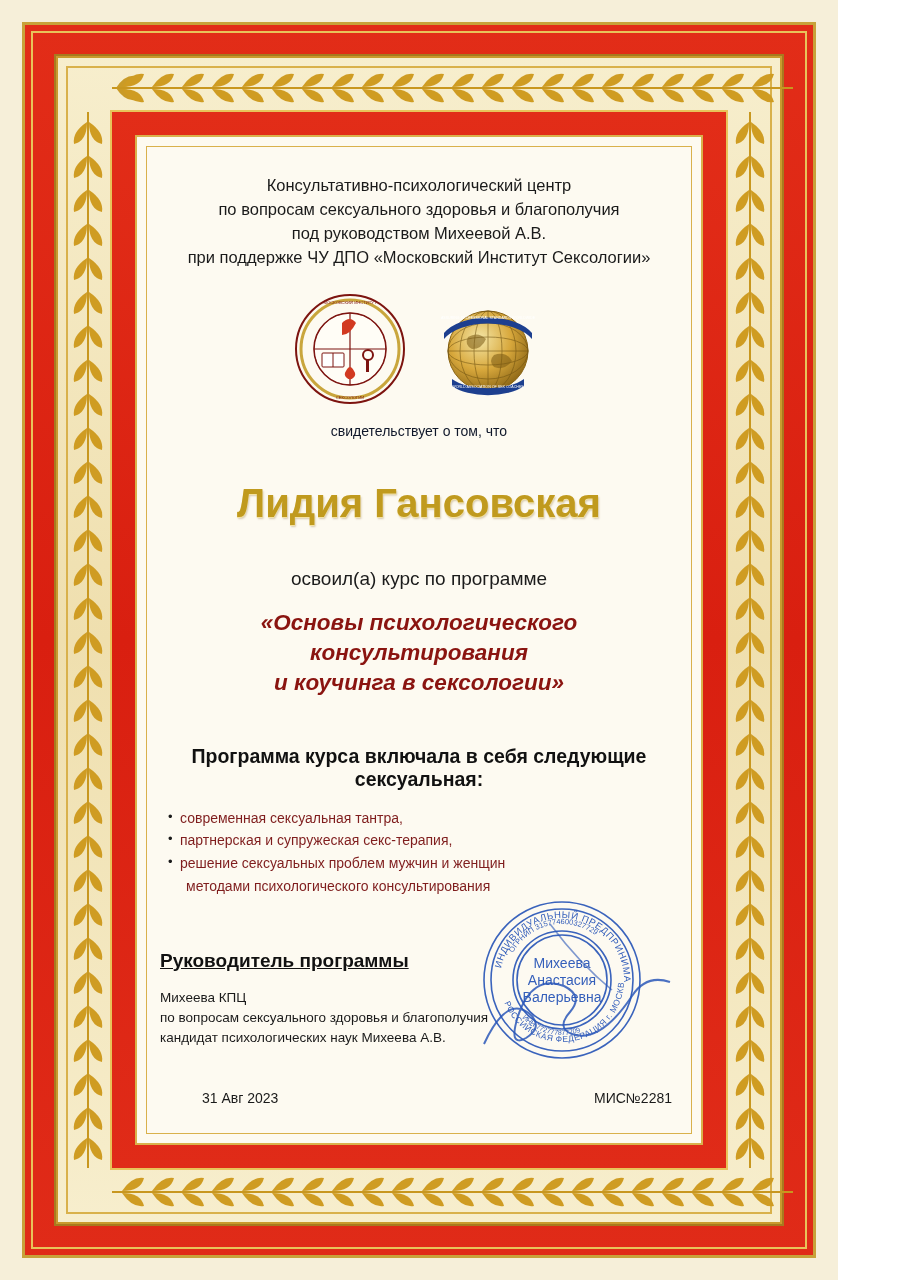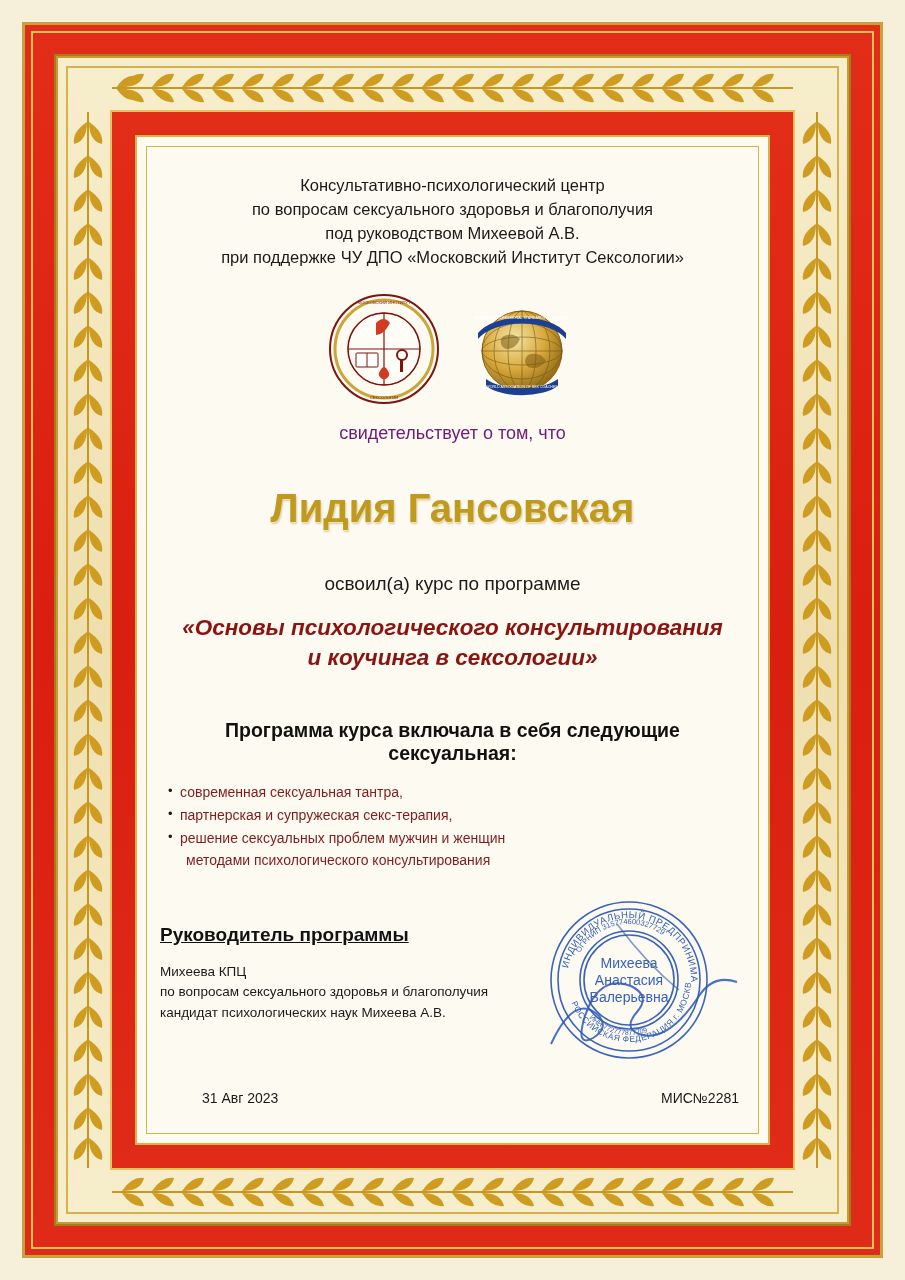--- a/index.html
+++ b/index.html
@@ -5,21 +5,21 @@
   html, body {
     margin: 0;
     padding: 0;
     background: #ffffff;
   }
   body {
     font-family: "Liberation Sans", sans-serif;
   }
   .page {
     position: relative;
-    width: 905px;
+    width: 838px;
     height: 1280px;
     background: #f7f1dc;
     overflow: hidden;
   }
 
   
   .frame-cream-outer {
     position: absolute;
     left: 0; top: 0; right: 0; bottom: 0;
     background: #f6efd9;
@@ -119,22 +119,22 @@
   .cert-title {
     margin-top: 26px;
     font-size: 45px;
     letter-spacing: 7px;
     font-weight: bold;
     color: #8a1410;
     text-shadow: 0 1px 0 #e9c96d, 1px 2px 2px rgba(0,0,0,0.25);
   }
   .subtitle {
     margin-top: 16px;
-    font-size: 18px;
-    color: #701a75;
+    font-size: 14px;
+    color: #0f172a;
   }
   .recipient {
     margin-top: 42px;
     font-size: 40px;
     font-weight: bold;
     color: #c09a1e;
     text-shadow: 0 1px 0 #f3e2a4, 1px 2px 2px rgba(120,80,0,0.28);
   }
   .course-lead {
     margin-top: 42px;

